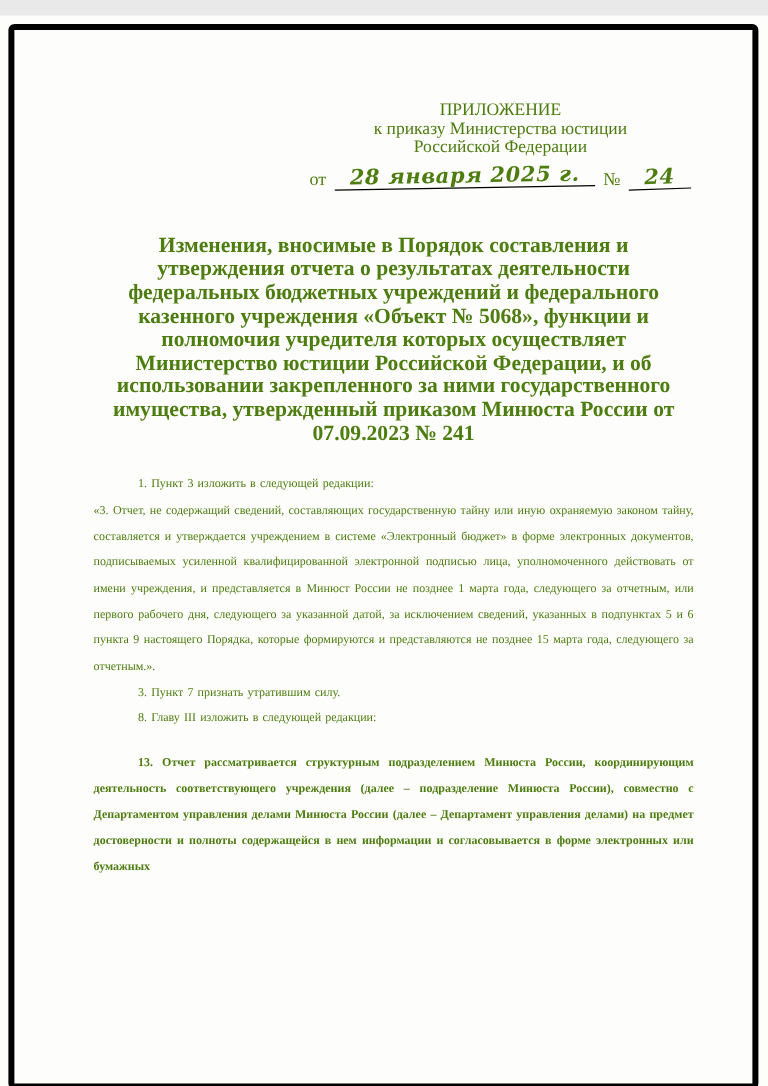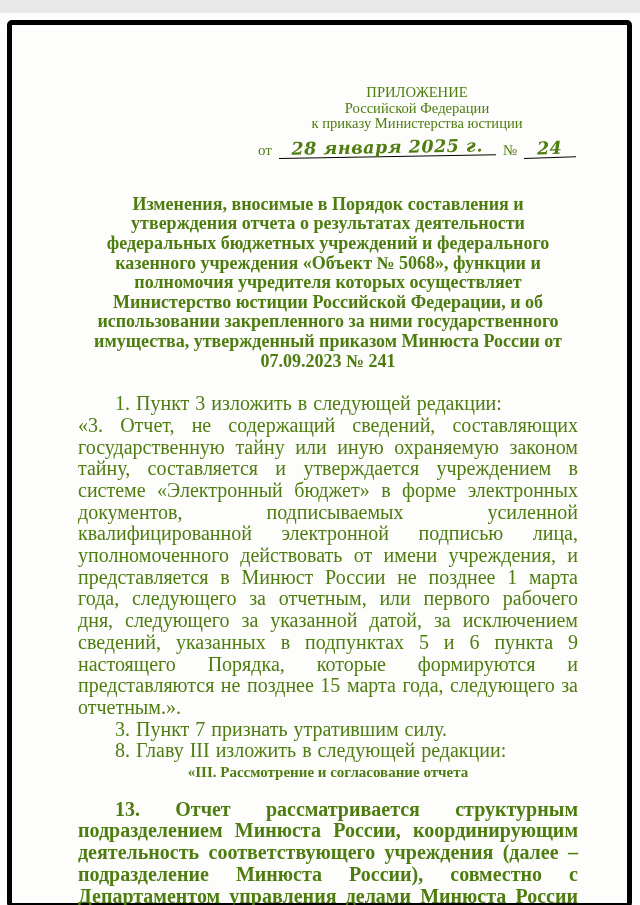--- a/index.html
+++ b/index.html
@@ -80,21 +80,21 @@
     margin: 36px 0 0 0;
     font-weight: bold;
     text-align: center;
     font-size: 18px;
     line-height: 19.6px;
   }
   
   .para {
     margin: 0;
     text-align: justify;
-    font-size: 20px;
+    font-size: 10px;
     line-height: 21.7px;
     word-spacing: 1px;
   }
   .indent { text-indent: 37px; }
   .first { margin-top: 22px; }
   .section-heading {
     margin: 0;
     text-align: center;
     font-weight: bold;
     font-size: 15px;
@@ -105,35 +105,34 @@
 </head>
 <body>
 
 <div class="page">
   <div class="frame"></div>
 
   <div class="content">
 
     <div class="approval">
       <div class="appr-line">ПРИЛОЖЕНИЕ</div>
+      <div class="appr-line">к приказу Министерства юстиции</div>
       <div class="appr-line">Российской Федерации</div>
-      <div class="appr-line">к приказу Министерства юстиции</div>
       <div class="date-line">
         <span class="printed">от</span>
         <span class="handwritten hw-fill">28 января 2025 г.</span>
         <span class="printed">№</span>
         <span class="handwritten hw-num">24</span>
       </div>
     </div>
 
     <p class="title">Изменения, вносимые в Порядок составления и утверждения отчета о результатах деятельности федеральных бюджетных учреждений и федерального казенного учреждения «Объект № 5068», функции и полномочия учредителя которых осуществляет Министерство юстиции Российской Федерации, и об использовании закрепленного за ними государственного имущества, утвержденный приказом Минюста России от 07.09.2023 № 241</p>
 
     <p class="para indent first">1. Пункт 3 изложить в следующей редакции:</p>
     <p class="para">«3. Отчет, не содержащий сведений, составляющих государственную тайну или иную охраняемую законом тайну, составляется и утверждается учреждением в системе «Электронный бюджет» в форме электронных документов, подписываемых усиленной квалифицированной электронной подписью лица, уполномоченного действовать от имени учреждения, и представляется в Минюст России не позднее 1 марта года, следующего за отчетным, или первого рабочего дня, следующего за указанной датой, за исключением сведений, указанных в подпунктах 5 и 6 пункта 9 настоящего Порядка, которые формируются и представляются не позднее 15 марта года, следующего за отчетным.».</p>
     <p class="para indent">3. Пункт 7 признать утратившим силу.</p>
     <p class="para indent">8. Главу III изложить в следующей редакции:</p>
-    <p class="section-heading">«III. Рассмотрение и согласование отчета</p>
     <p class="para indent p13">13. Отчет рассматривается структурным подразделением Минюста России, координирующим деятельность соответствующего учреждения (далее – подразделение Минюста России), совместно с Департаментом управления делами Минюста России (далее – Департамент управления делами) на предмет достоверности и полноты содержащейся в нем информации и согласовывается в форме электронных или бумажных</p>
 
   </div>
 
   <div class="scan-tick"></div>
 </div>
 
 </body></html>

